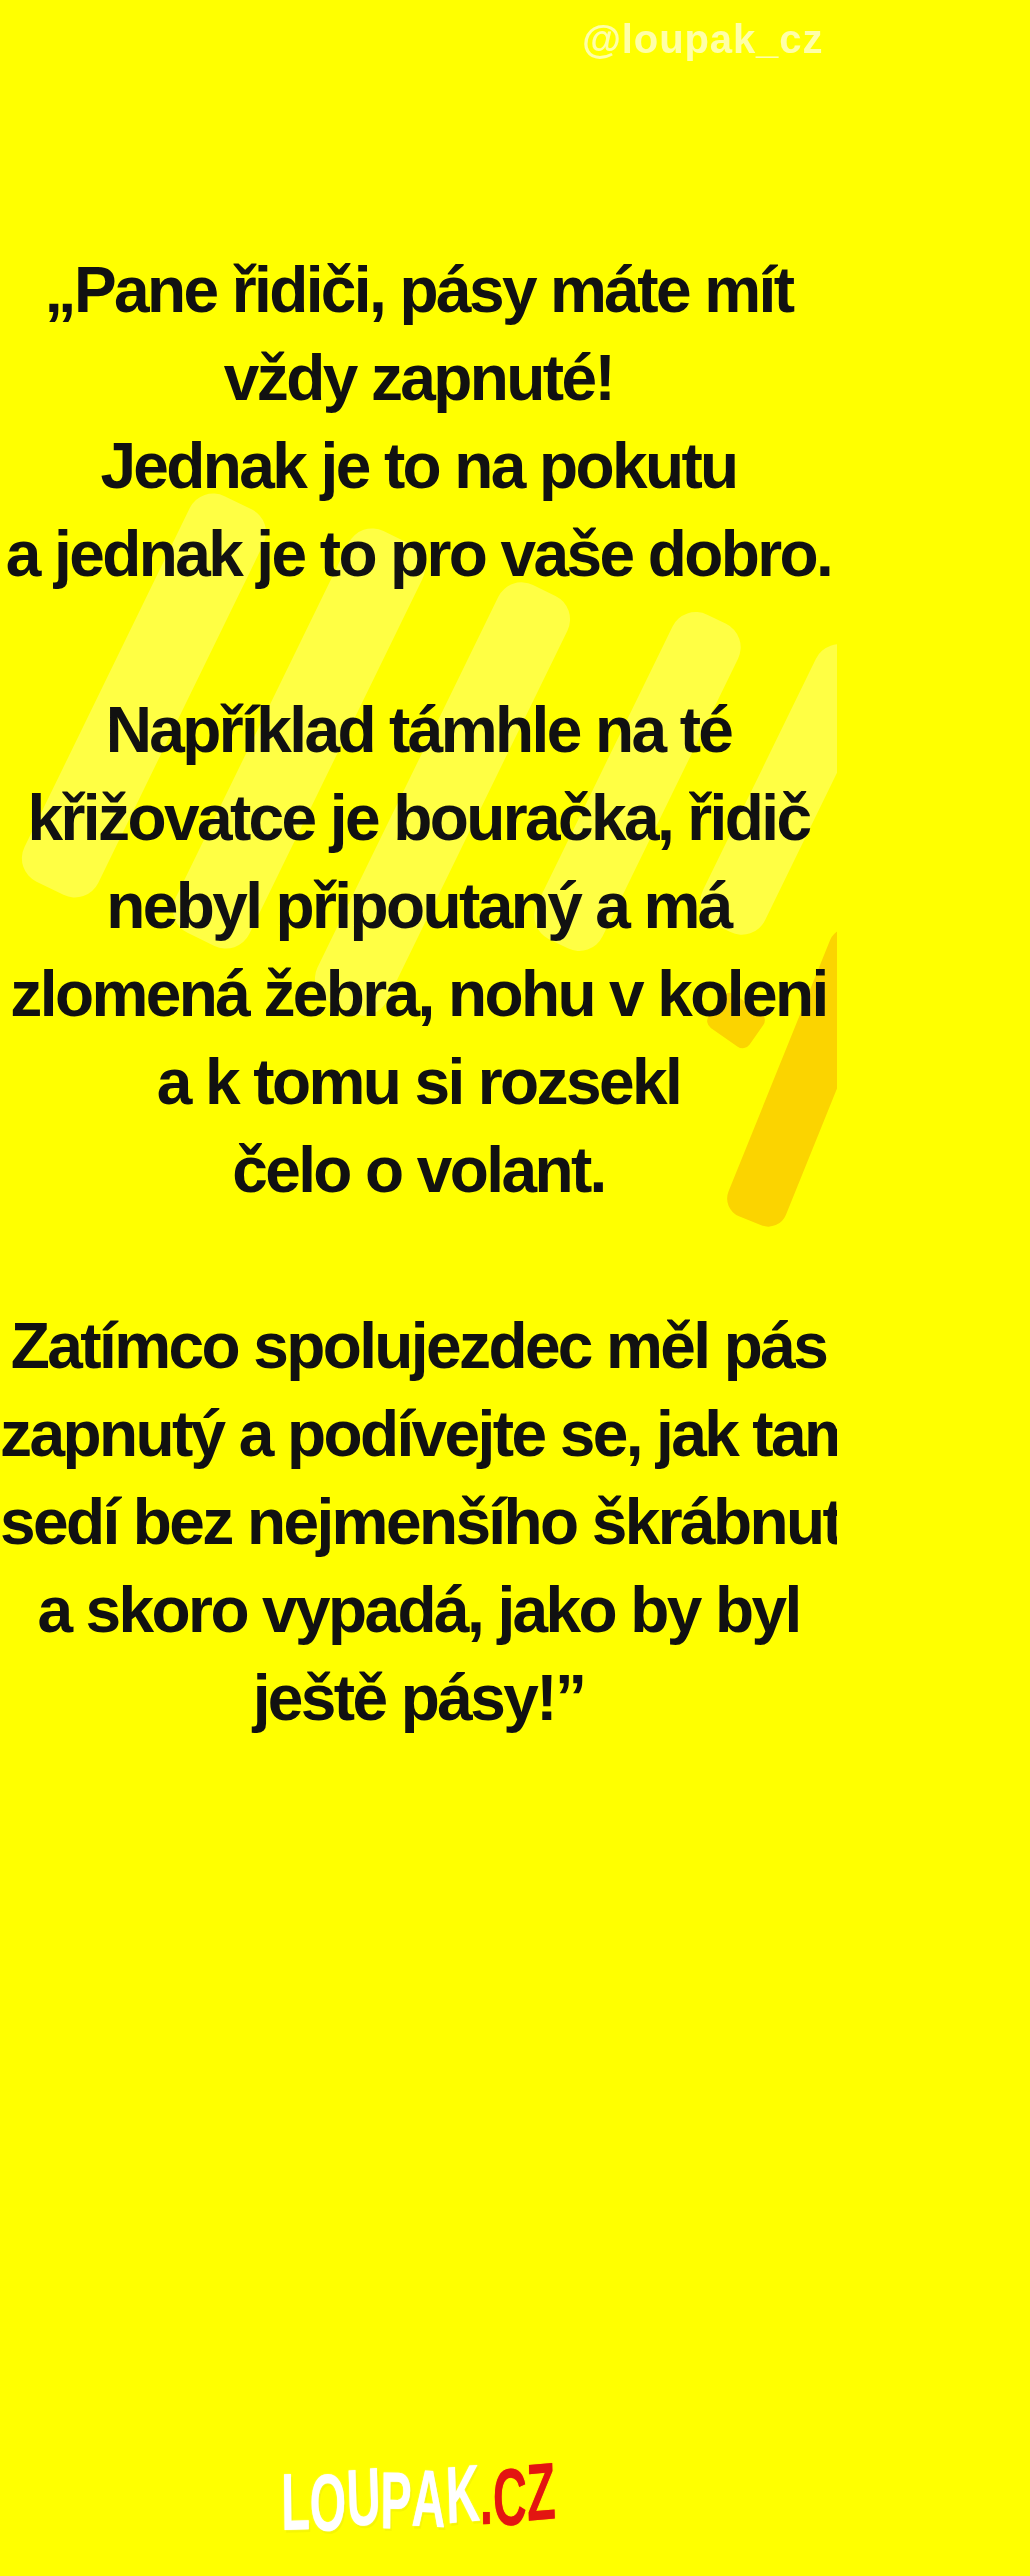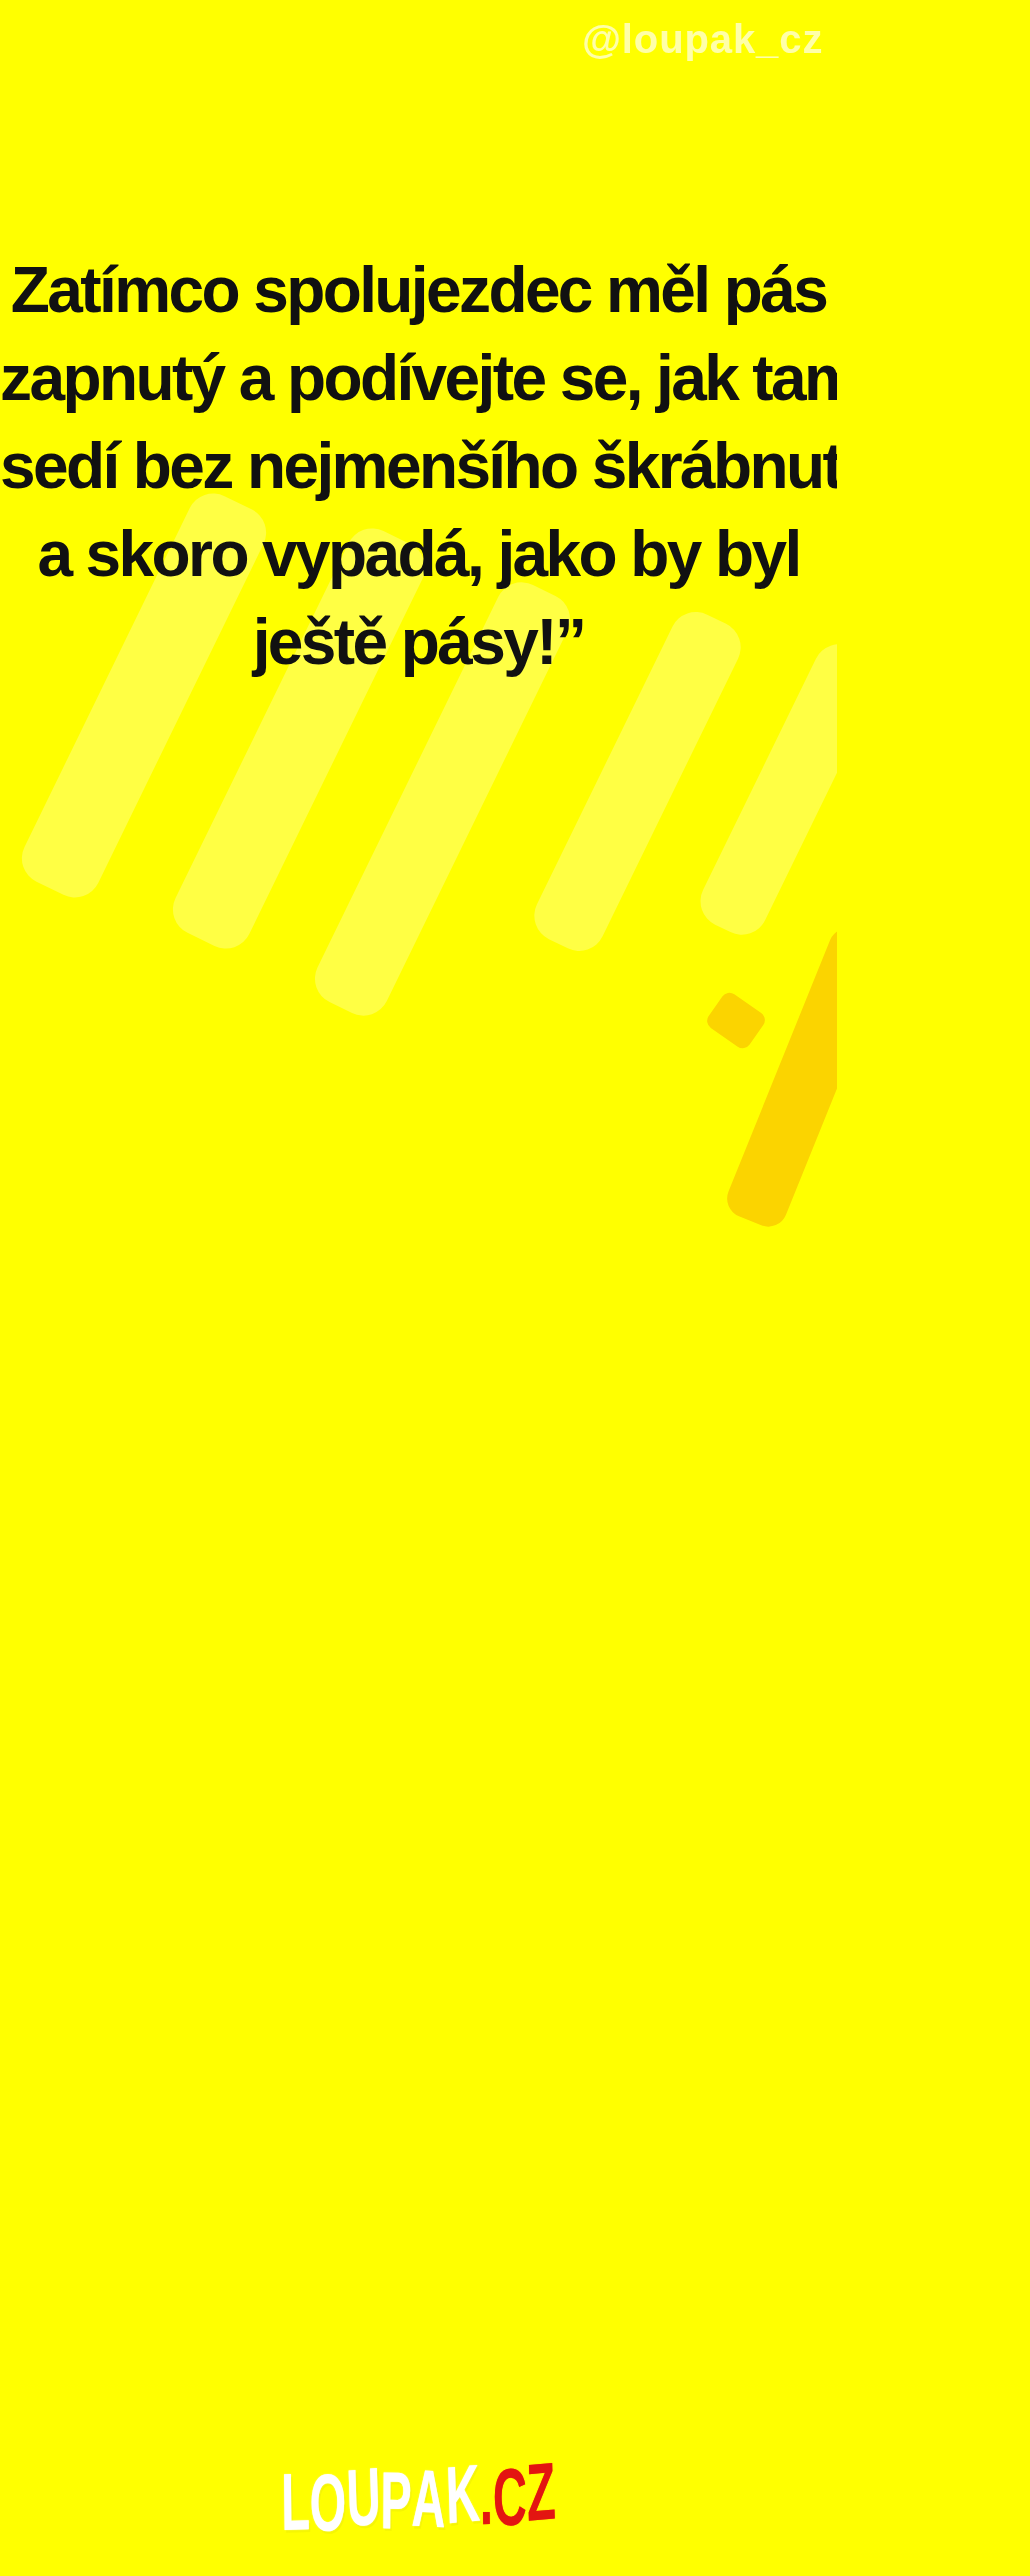--- a/index.html
+++ b/index.html
@@ -82,20 +82,30 @@
   <div class="wm wm-pale2 pale4"></div>
   <div class="wm wm-pale2 pale5"></div>
   <div class="wm wm-gold gold-blob"></div>
   <div class="wm wm-gold gold1"></div>
   <div class="wm wm-gold gold2"></div>
   <div class="wm wm-gold-soft gold3"></div>
 
   <div class="handle">@loupak_cz</div>
 
   <div class="joke">
+    <p>„Pane řidiči, pásy máte mít
+vždy zapnuté!
+Jednak je to na pokutu
+a jednak je to pro vaše dobro.</p>
+    <p>Například támhle na té
+křižovatce je bouračka, řidič
+nebyl připoutaný a má
+zlomená žebra, nohu v koleni
+a k tomu si rozsekl
+čelo o volant.</p>
     <p>Zatímco spolujezdec měl pás
 zapnutý a podívejte se, jak tam
 sedí bez nejmenšího škrábnutí
 a skoro vypadá, jako by byl
 ještě pásy!”</p>
   </div>
 
   <div class="logo">
     <span class="logo-scale">
       <span class="logo-white"><span class="ll">L</span><span class="ll">O</span><span class="ll">U</span><span class="ll">P</span><span class="ll">A</span><span class="ll">K</span></span><span class="logo-red"><span class="ll">.</span><span class="ll">C</span><span class="ll">Z</span></span>

